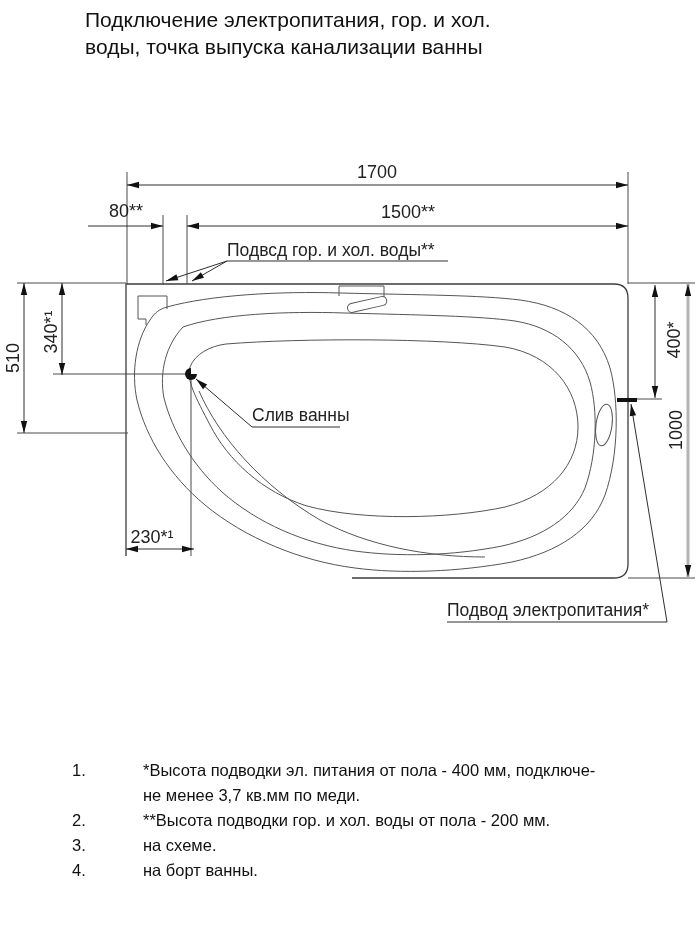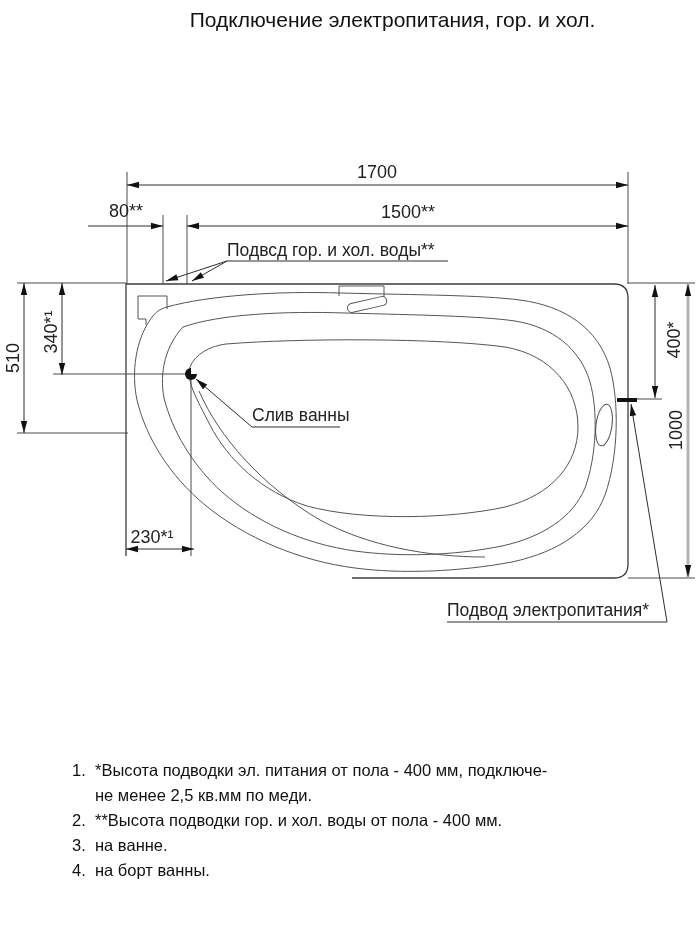--- a/index.html
+++ b/index.html
@@ -3,39 +3,40 @@
 <meta charset="utf-8">
 <style>
   html,body{margin:0;padding:0;}
   body{
     width:700px;height:941px;position:relative;background:#ffffff;
     font-family:"Liberation Sans","DejaVu Sans",sans-serif;color:#1a1a1a;
     overflow:hidden;
   }
   .title{
     position:absolute;left:85px;top:6px;width:615px;
-    text-align:center;font-size:21px;line-height:27px;color:#111;
+    font-size:21px;line-height:27px;color:#111;
   }
   svg{position:absolute;left:0;top:0;}
   svg text{font-family:"Liberation Sans","DejaVu Sans",sans-serif;fill:#222;}
   .dimtxt{font-size:18px;}
   .lbltxt{font-size:17.5px;}
   .notes{
     position:absolute;left:72px;top:758px;width:575px;
     font-size:16.5px;line-height:25px;color:#111;
   }
   .note{display:flex;}
   .note-num{width:23px;flex:none;}
-  .note-lines{flex:1;}
+  .note-lines{flex:1;margin-left:48px;}
 </style>
 </head>
 <body>
 
 <div class="title">
   <div>Подключение электропитания, гор. и хол.</div>
+  <div>воды, точка выпуска канализации ванны</div>
 </div>
 
 <svg width="700" height="700" viewBox="0 0 700 700">
   <defs>
     <marker id="arrT" markerWidth="14" markerHeight="9" refX="0" refY="0" viewBox="-13 -4.5 14 9" orient="auto" markerUnits="userSpaceOnUse">
       <path d="M0,0 L-12,3.2 L-12,-3.2 Z" fill="#111"></path>
     </marker>
     <marker id="arrS" markerWidth="14" markerHeight="9" refX="0" refY="0" viewBox="-13 -4.5 14 9" orient="auto-start-reverse" markerUnits="userSpaceOnUse">
       <path d="M0,0 L-12,3.2 L-12,-3.2 Z" fill="#111"></path>
     </marker>
@@ -118,33 +119,33 @@
   <text class="lbltxt" x="227" y="256">Подвсд гор. и хол. воды**</text>
   <text class="lbltxt" x="252" y="421">Слив ванны</text>
   <text class="lbltxt" x="447" y="616">Подвод электропитания*</text>
 </svg>
 
 <div class="notes">
   <div class="note">
     <span class="note-num">1.</span>
     <div class="note-lines">
       <div>*Высота подводки эл. питания от пола - 400 мм, подключе-</div>
-      <div>не менее 2,5 кв.мм по меди.</div>
+      <div>не менее 3,7 кв.мм по меди.</div>
     </div>
   </div>
   <div class="note">
     <span class="note-num">2.</span>
     <div class="note-lines">
-      <div>**Высота подводки гор. и хол. воды от пола - 400 мм.</div>
+      <div>**Высота подводки гор. и хол. воды от пола - 200 мм.</div>
     </div>
   </div>
   <div class="note">
     <span class="note-num">3.</span>
     <div class="note-lines">
-      <div>на ванне.</div>
+      <div>на схеме.</div>
     </div>
   </div>
   <div class="note">
     <span class="note-num">4.</span>
     <div class="note-lines">
       <div>на борт ванны.</div>
     </div>
   </div>
 </div>
 

